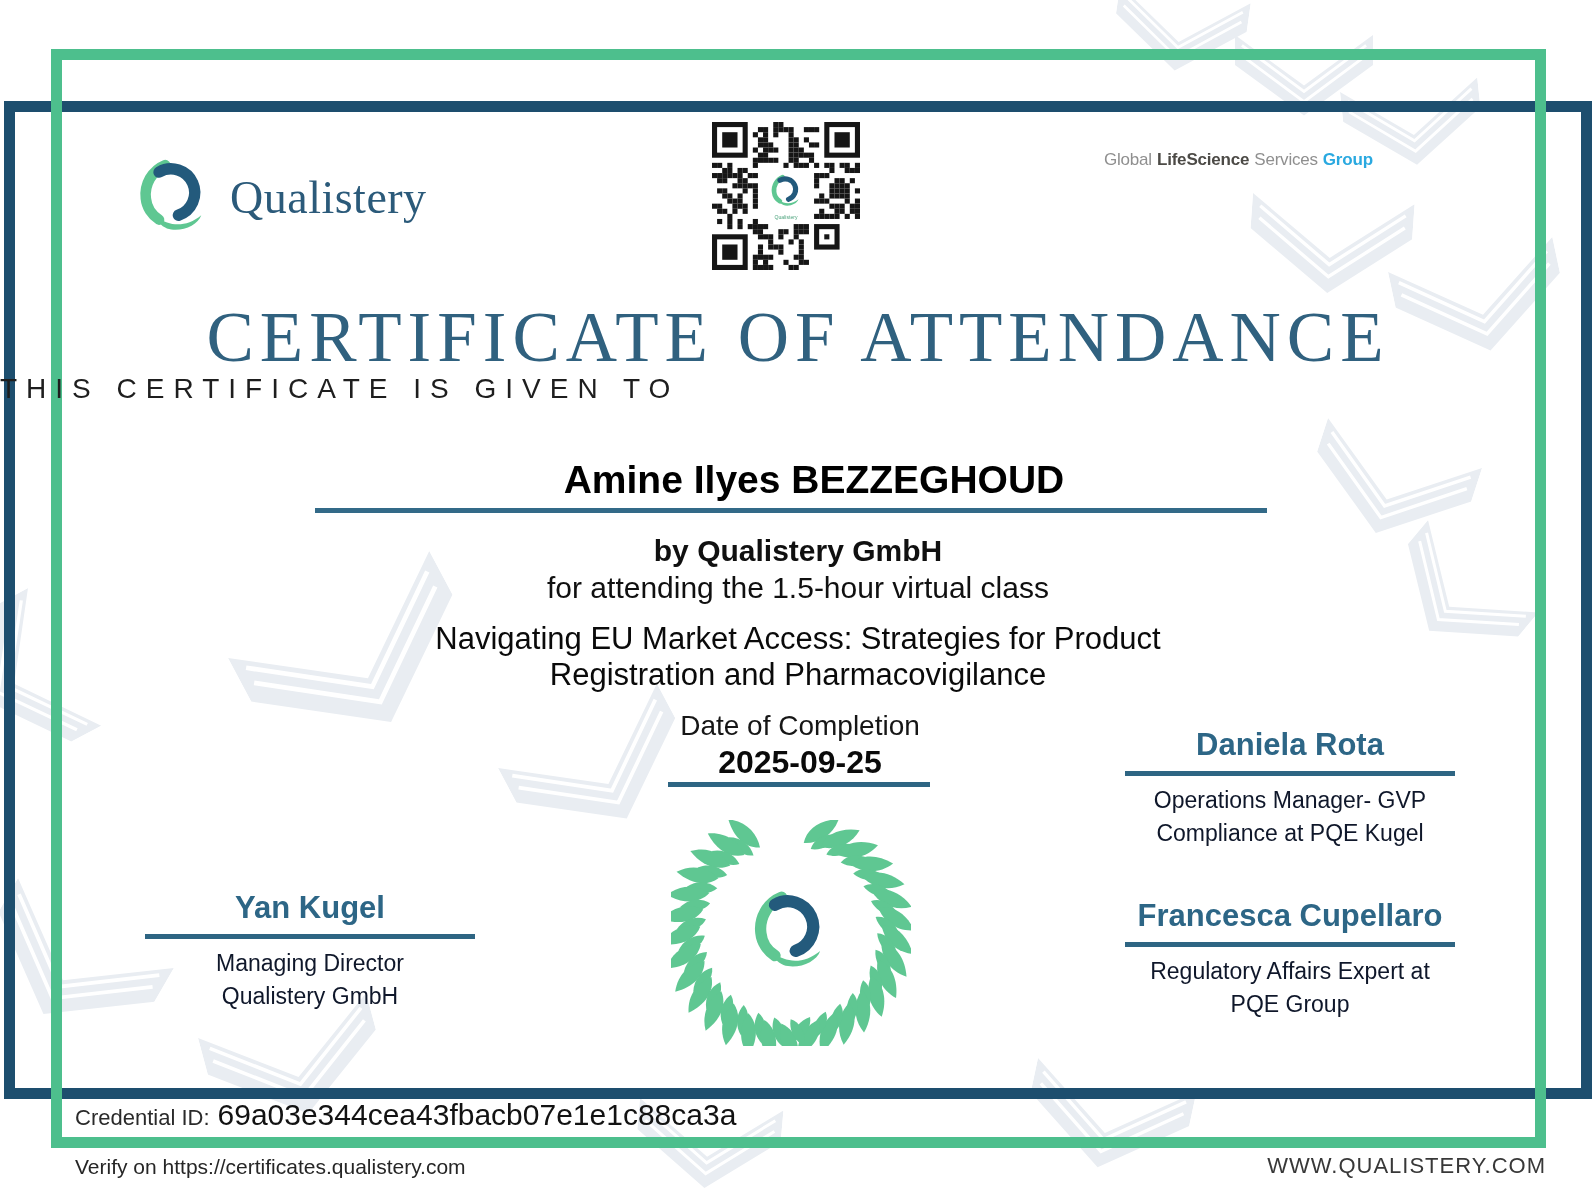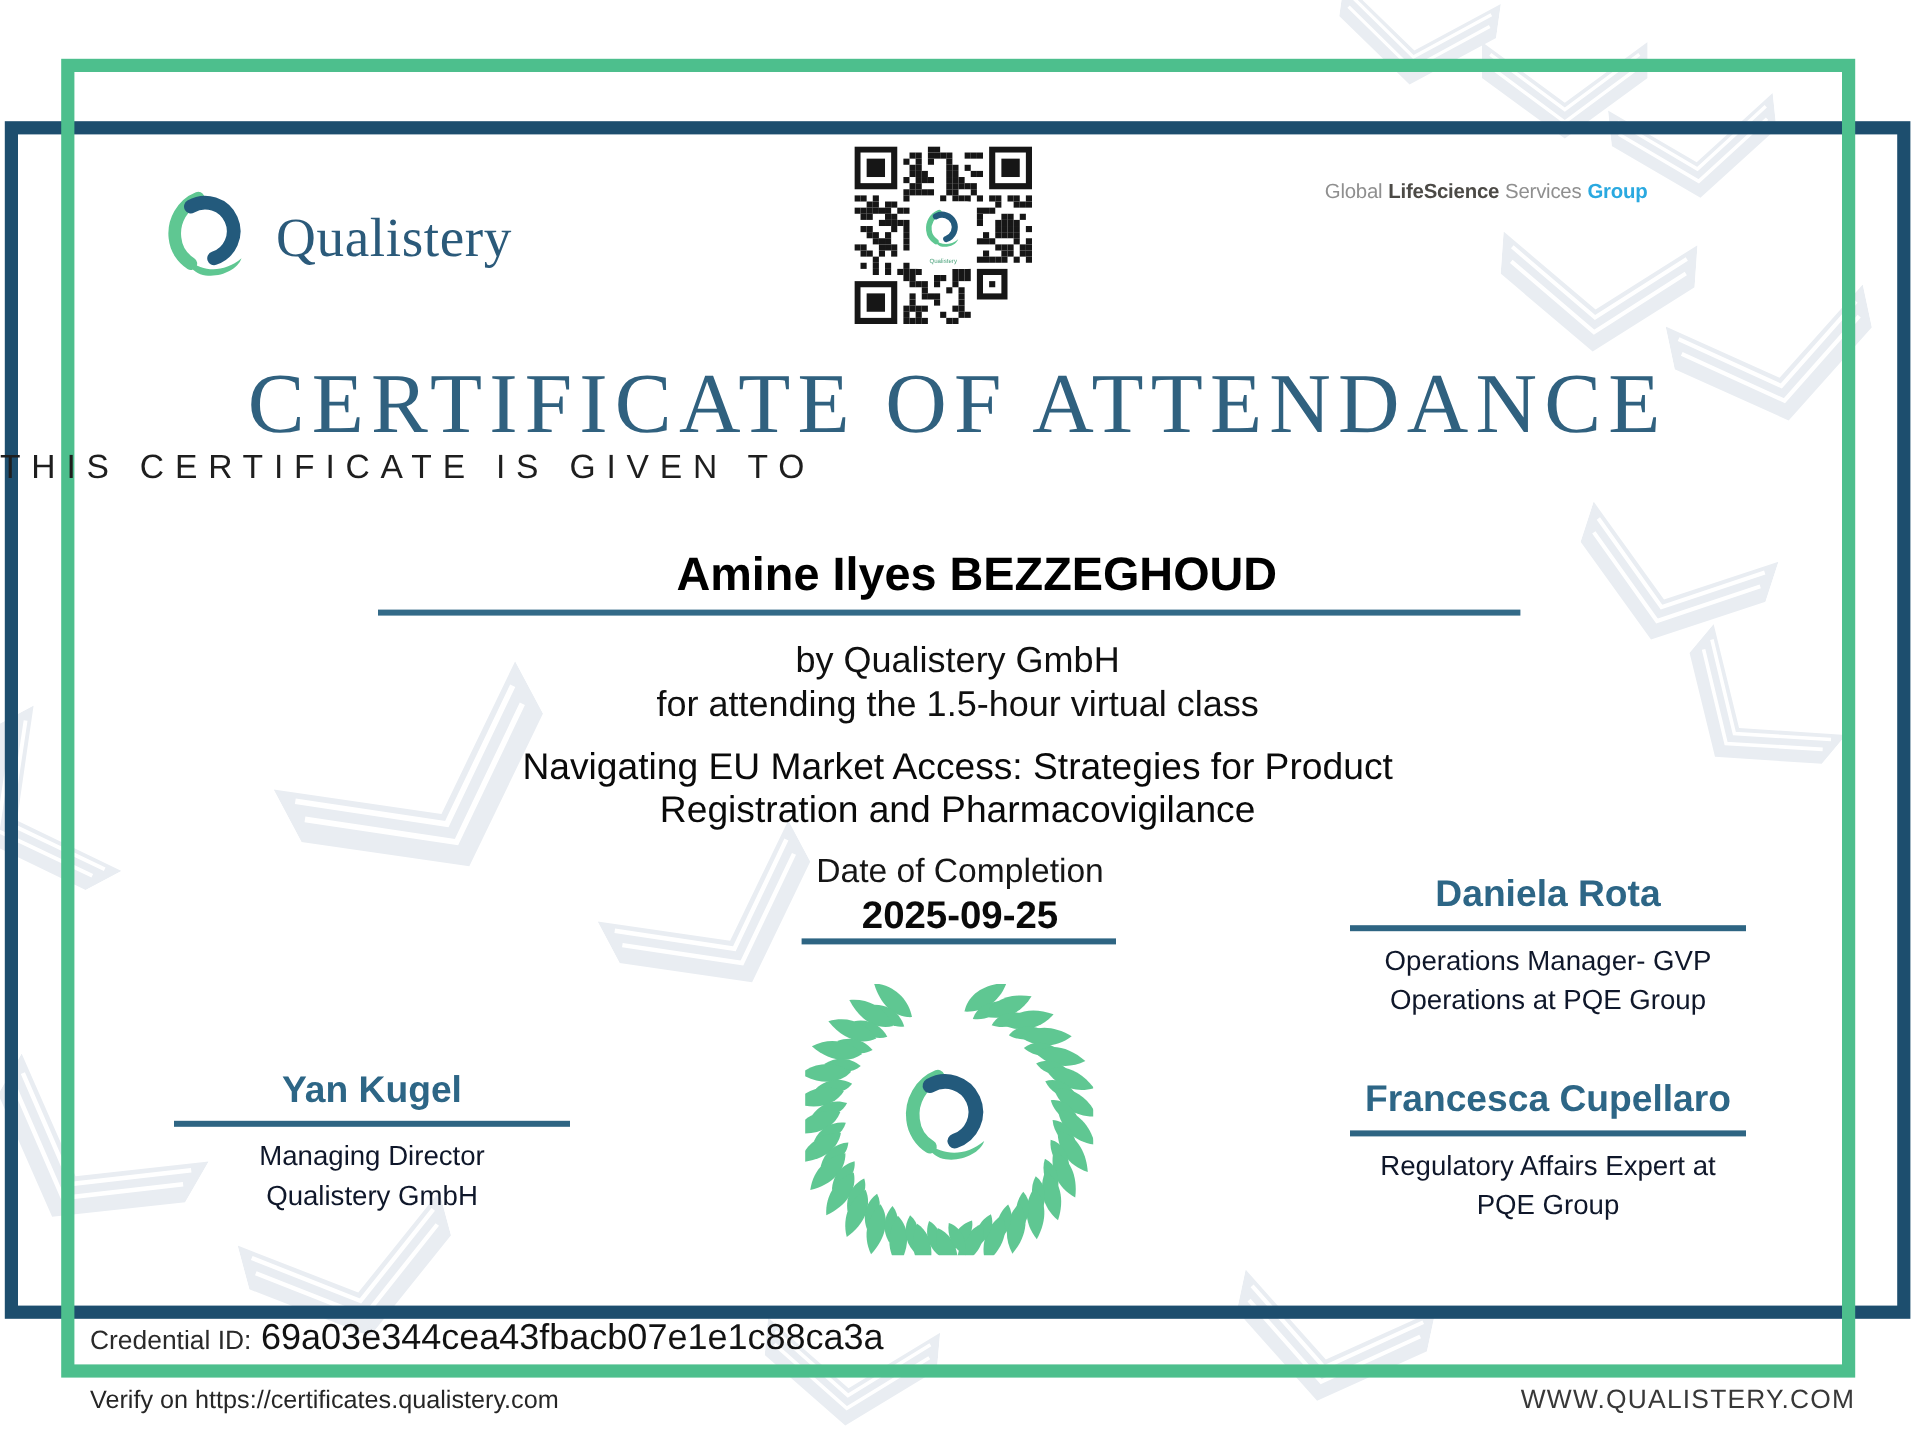--- a/index.html
+++ b/index.html
@@ -41,21 +41,21 @@
     font-family:Liberation Serif, serif;font-size:71px;line-height:74px;
     color:var(--title_blue);letter-spacing:6px;white-space:nowrap;margin-top:24px;}
   .cert-subtitle{position:absolute;left:0;top:373px;width:1596px;text-align:left;
     font-size:28px;letter-spacing:9px;color:#1e1e1e;font-weight:500;}
 
   .recipient{position:absolute;left:16px;top:458px;width:1596px;text-align:center;
     font-size:39px;font-weight:700;color:#000;}
   .name-line{position:absolute;left:315px;top:508px;width:952px;height:5px;background:#336a88;}
 
   .body-line{position:absolute;left:0;width:1596px;text-align:center;font-size:30px;color:#101010;}
-  .issuer-line{top:534px;}
+  .issuer-line{top:534px;font-weight:bold;}
   .attendance-line{top:571px;}
   .course-line{position:absolute;left:0;width:1596px;text-align:center;font-size:31px;font-weight:400;color:#0a0a0a;}
   .course-line-1{top:621px;}
   .course-line-2{top:657px;}
 
   .completion-label{position:absolute;left:0;top:710px;width:1600px;text-align:center;font-size:28px;color:#161616;}
   .completion-date{position:absolute;left:0;top:744px;width:1600px;text-align:center;font-size:32px;font-weight:700;color:#0a0a0a;}
   .completion-line{position:absolute;left:668px;top:782px;width:262px;height:5px;background:var(--underline_blue);}
 
   .sig{position:absolute;text-align:center;}
@@ -390,21 +390,21 @@
     <div class="sig-name">Yan Kugel</div>
     <div class="sig-line"></div>
     <div class="sig-title">Managing Director</div>
     <div class="sig-title">Qualistery GmbH</div>
   </div>
 
   <div class="sig sig-right-top">
     <div class="sig-name">Daniela Rota</div>
     <div class="sig-line"></div>
     <div class="sig-title">Operations Manager- GVP</div>
-    <div class="sig-title">Operations at PQE Group</div>
+    <div class="sig-title">Compliance at PQE Kugel</div>
   </div>
 
   <div class="sig sig-right-bottom">
     <div class="sig-name">Francesca Cupellaro</div>
     <div class="sig-line"></div>
     <div class="sig-title">Regulatory Affairs Expert at</div>
     <div class="sig-title">PQE Group</div>
   </div>
 
   <svg class="wreath" viewBox="0 0 240 240">

